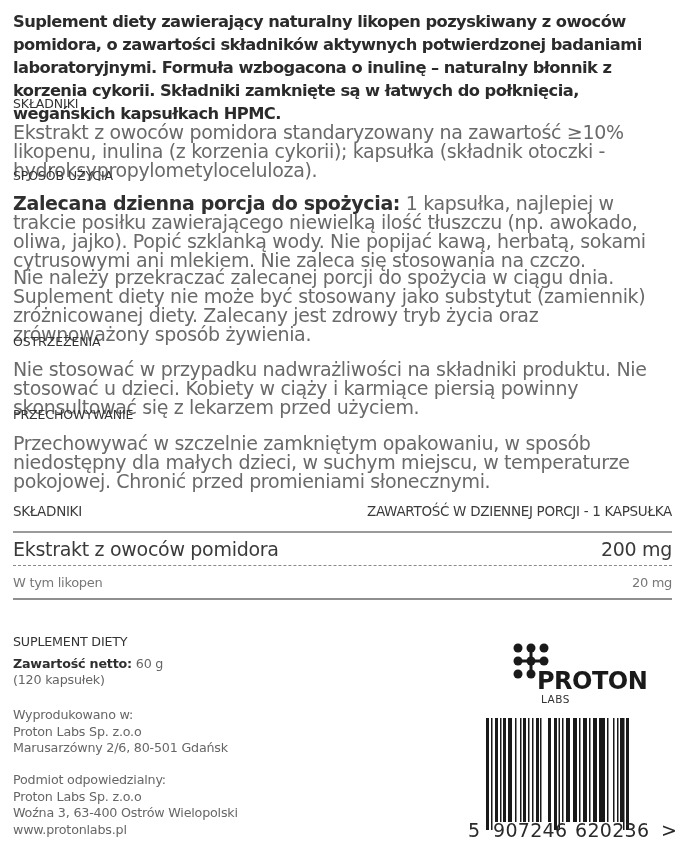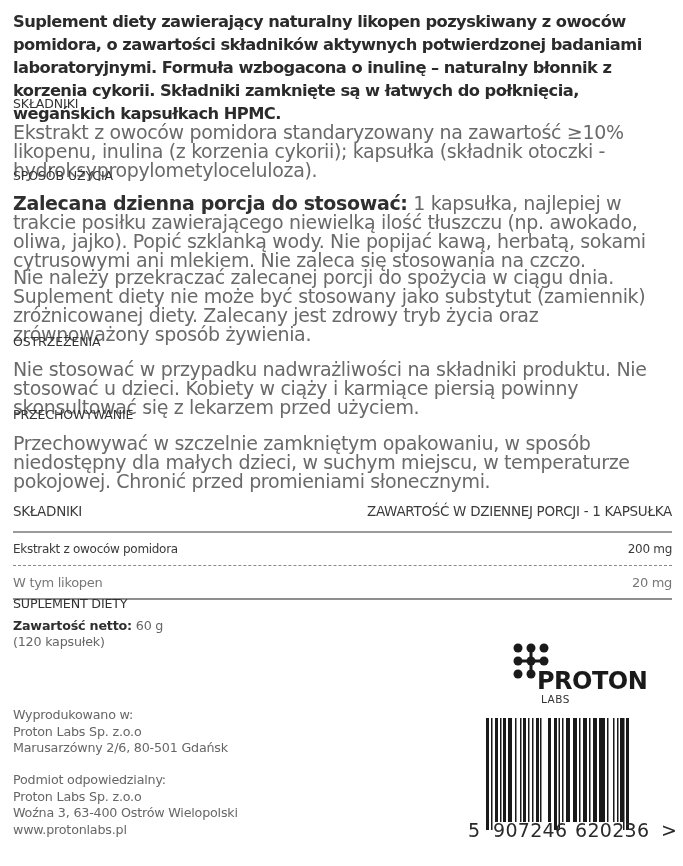--- a/index.html
+++ b/index.html
@@ -17,42 +17,42 @@
   .para {
     position: absolute; left: 13px; width: 665px; font-size: 19px;
     line-height: 19px; color: #6a6a6a; letter-spacing: -0.35px;
   }
   .para b { color: #2f2f2f; font-weight: bold; }
   .table { position: absolute; left: 13px; top: 497px; width: 659px; }
   .thead { display: flex; justify-content: space-between; font-size: 13.5px; color: #3b3b3b; height: 28px; align-items: center; letter-spacing: -0.3px; }
   .rule-solid { height: 2px; background: #9a9a9a; }
   .rule-dash { border-top: 1px dashed #8a8a8a; }
   .rule-thin { height: 1.5px; background: #8f8f8f; }
-  .trow { display: flex; justify-content: space-between; height: 32px; align-items: center; font-size: 12px; letter-spacing: -0.3px; }
+  .trow { display: flex; justify-content: space-between; height: 32px; align-items: center; font-size: 19px; letter-spacing: -0.3px; }
   .trow.main { color: #3a3a3a; }
   .trow.sub { color: #777777; font-size: 13px; }
   .footer-block { position: absolute; left: 13px; font-size: 12.7px; line-height: 16.5px; color: #666666; letter-spacing: -0.2px; }
   .footer-block .head { color: #333333; font-size: 12.7px; margin-bottom: 5px; }
   .footer-block b { color: #2f2f2f; }
   .logo { position: absolute; left: 513px; top: 643px; width: 150px; height: 62px; }
   .logo-text { position: absolute; left: 24px; top: 24px; font-size: 24px; font-weight: bold; color: #1a1a1a; letter-spacing: -0.5px; }
   .logo-sub { position: absolute; left: 28px; top: 50px; font-size: 10.5px; color: #333; letter-spacing: 0.5px; }
   .barcode { position: absolute; left: 470px; top: 718px; width: 210px; height: 125px; }
   .bc-digits { position: absolute; top: 819px; font-size: 19px; color: #2a2a2a; font-family: "DejaVu Sans", sans-serif; letter-spacing: 0.3px; }
 </style>
 </head>
 <body>
 
 <div class="intro">Suplement diety zawierający naturalny likopen pozyskiwany z owoców pomidora, o zawartości składników aktywnych potwierdzonej badaniami laboratoryjnymi. Formuła wzbogacona o inulinę – naturalny błonnik z korzenia cykorii. Składniki zamknięte są w łatwych do połknięcia, wegańskich kapsułkach HPMC.</div>
 
 <div class="heading" style="top:96px;">SKŁADNIKI</div>
 <div class="para" style="top:123px;">Ekstrakt z owoców pomidora standaryzowany na zawartość ≥10% likopenu, inulina (z korzenia cykorii); kapsułka (składnik otoczki - hydroksypropylometyloceluloza).</div>
 
 <div class="heading" style="top:168px;">SPOSÓB UŻYCIA</div>
-<div class="para" style="top:194px;"><b>Zalecana dzienna porcja do stosować:</b><span> 1 kapsułka, najlepiej w trakcie posiłku zawierającego niewielką ilość tłuszczu (np. awokado, oliwa, jajko). Popić szklanką wody. Nie popijać kawą, herbatą, sokami cytrusowymi ani mlekiem. Nie zaleca się stosowania na czczo.</span></div>
+<div class="para" style="top:194px;"><b>Zalecana dzienna porcja do spożycia:</b><span> 1 kapsułka, najlepiej w trakcie posiłku zawierającego niewielką ilość tłuszczu (np. awokado, oliwa, jajko). Popić szklanką wody. Nie popijać kawą, herbatą, sokami cytrusowymi ani mlekiem. Nie zaleca się stosowania na czczo.</span></div>
 <div class="para" style="top:268px;">Nie należy przekraczać zalecanej porcji do spożycia w ciągu dnia. Suplement diety nie może być stosowany jako substytut (zamiennik) zróżnicowanej diety. Zalecany jest zdrowy tryb życia oraz zrównoważony sposób żywienia.</div>
 
 <div class="heading" style="top:334px;">OSTRZEŻENIA</div>
 <div class="para" style="top:360px;">Nie stosować w przypadku nadwrażliwości na składniki produktu. Nie stosować u dzieci. Kobiety w ciąży i karmiące piersią powinny skonsultować się z lekarzem przed użyciem.</div>
 
 <div class="heading" style="top:407px;">PRZECHOWYWANIE</div>
 <div class="para" style="top:434px;">Przechowywać w szczelnie zamkniętym opakowaniu, w sposób niedostępny dla małych dzieci, w suchym miejscu, w temperaturze pokojowej. Chronić przed promieniami słonecznymi.</div>
 
 <div class="table">
   <div class="thead">
@@ -65,21 +65,21 @@
     <span>200 mg</span>
   </div>
   <div class="rule-dash"></div>
   <div class="trow sub">
     <span>W tym likopen</span>
     <span>20 mg</span>
   </div>
   <div class="rule-thin"></div>
 </div>
 
-<div class="footer-block" style="top:596px;">
+<div class="footer-block" style="top:634px;">
   <div class="head">SUPLEMENT DIETY</div>
   <div><b>Zawartość netto:</b><span> 60 g</span></div>
   <div>(120 kapsułek)</div>
 </div>
 
 <div class="footer-block" style="top:707px;">
   <div>Wyprodukowano w:</div>
   <div>Proton Labs Sp. z.o.o</div>
   <div>Marusarzówny 2/6, 80-501 Gdańsk</div>
 </div>

